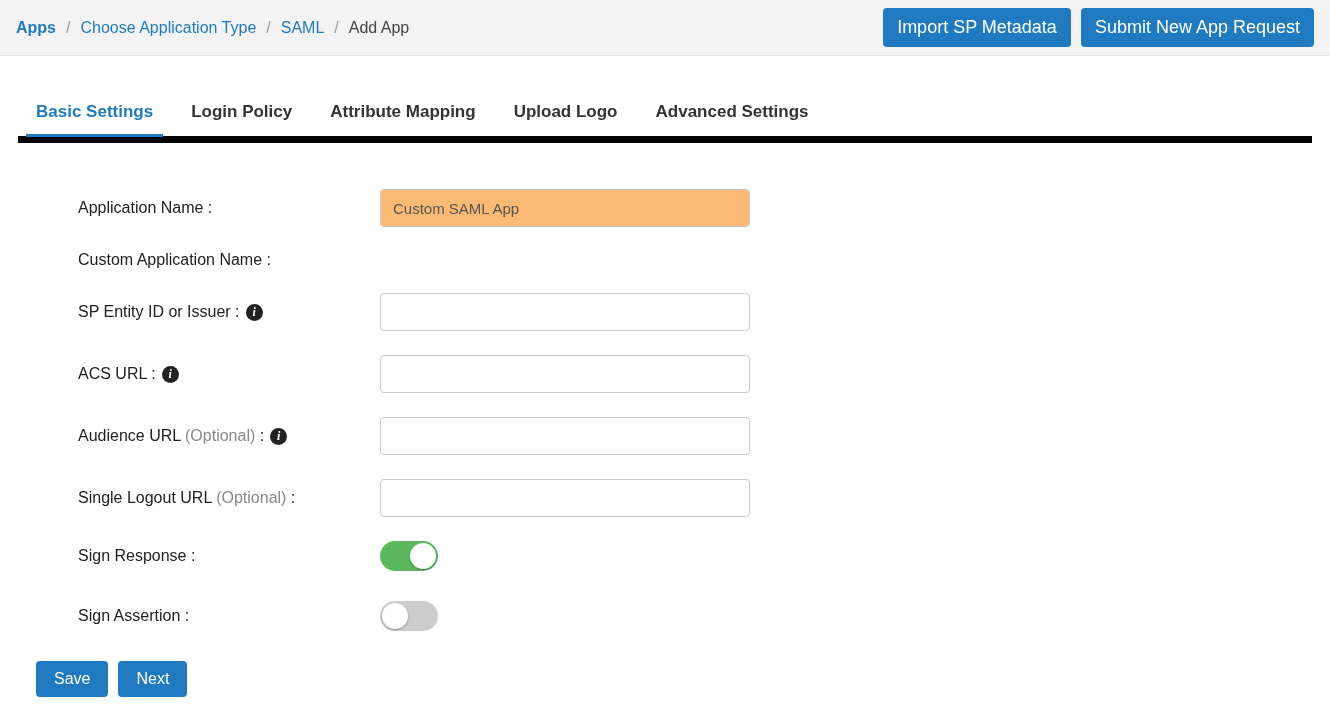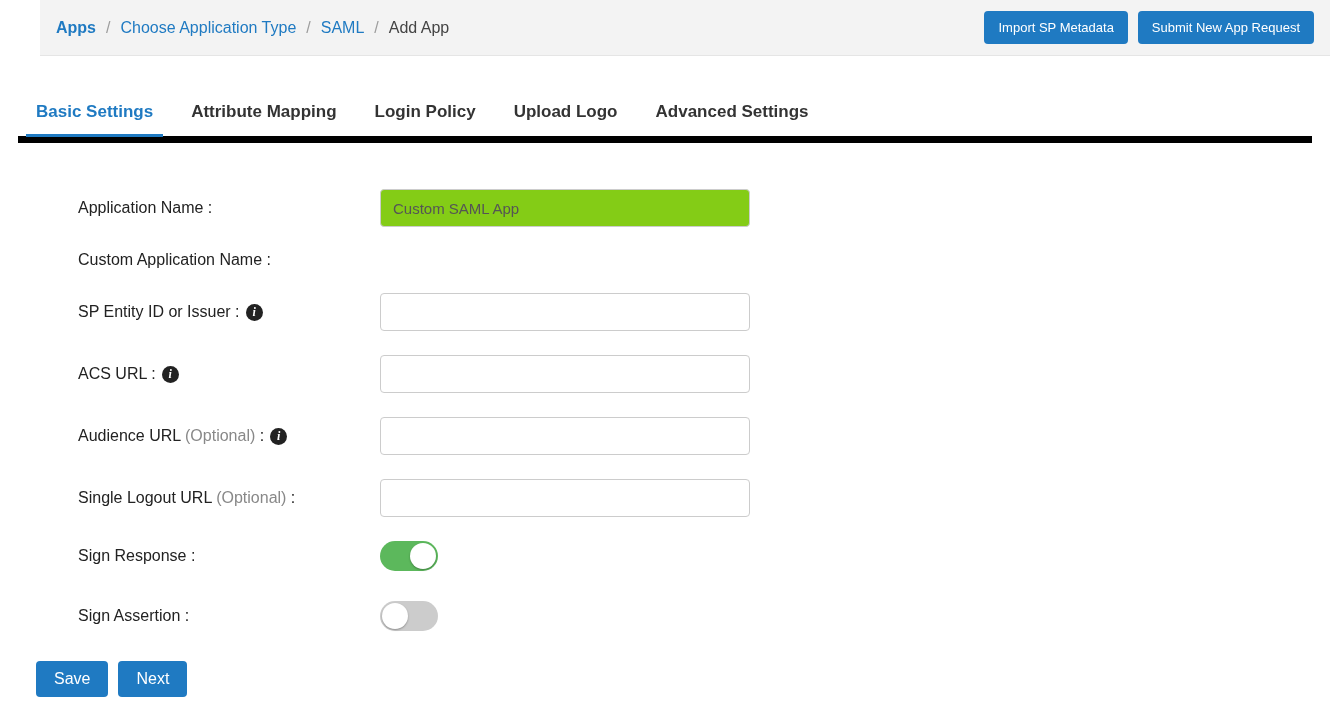--- a/index.html
+++ b/index.html
@@ -13,21 +13,20 @@
     width: 1330px;
   }
   .topbar {
     background: #f3f3f3;
     border-bottom: 1px solid #e5e5e5;
     height: 56px;
     display: flex;
     align-items: center;
     justify-content: space-between;
     padding: 0 16px;
-    margin-left: 40px;
   }
   .breadcrumb {
     display: flex;
     align-items: center;
     gap: 10px;
     font-size: 16px;
   }
   .breadcrumb a {
     color: #1f7ac2;
     text-decoration: none;
@@ -46,21 +45,21 @@
   .top-buttons {
     display: flex;
     gap: 10px;
   }
   .btn {
     background: #1f7ac2;
     color: #fff;
     border: none;
     padding: 9px 14px;
     border-radius: 4px;
-    font-size: 13px;
+    font-size: 18px;
     cursor: pointer;
   }
 
   .content {
     padding: 36px 18px 20px 18px;
   }
 
   .tabs {
     display: flex;
     gap: 34px;
@@ -116,21 +115,21 @@
     width: 100%;
     height: 38px;
     padding: 6px 12px;
     font-size: 15px;
     border: 1px solid #ccc;
     border-radius: 4px;
     background: #fff;
     color: #555;
   }
   input[type="text"].field:disabled {
-    background: #84cc16;
+    background: #fdba74;
     color: #555;
   }
   .info-icon {
     display: inline-flex;
     align-items: center;
     justify-content: center;
     width: 17px;
     height: 17px;
     border-radius: 50%;
     background: #222;
@@ -191,22 +190,22 @@
   </div>
   <div class="top-buttons">
     <button class="btn">Import SP Metadata</button>
     <button class="btn">Submit New App Request</button>
   </div>
 </div>
 
 <div class="content">
   <div class="tabs">
     <div class="tab active">Basic Settings</div>
+    <div class="tab">Login Policy</div>
     <div class="tab">Attribute Mapping</div>
-    <div class="tab">Login Policy</div>
     <div class="tab">Upload Logo</div>
     <div class="tab">Advanced Settings</div>
   </div>
 
   <div class="form">
 
     <div class="row">
       <div class="label-col">
         <span>Application Name :</span>
       </div>

